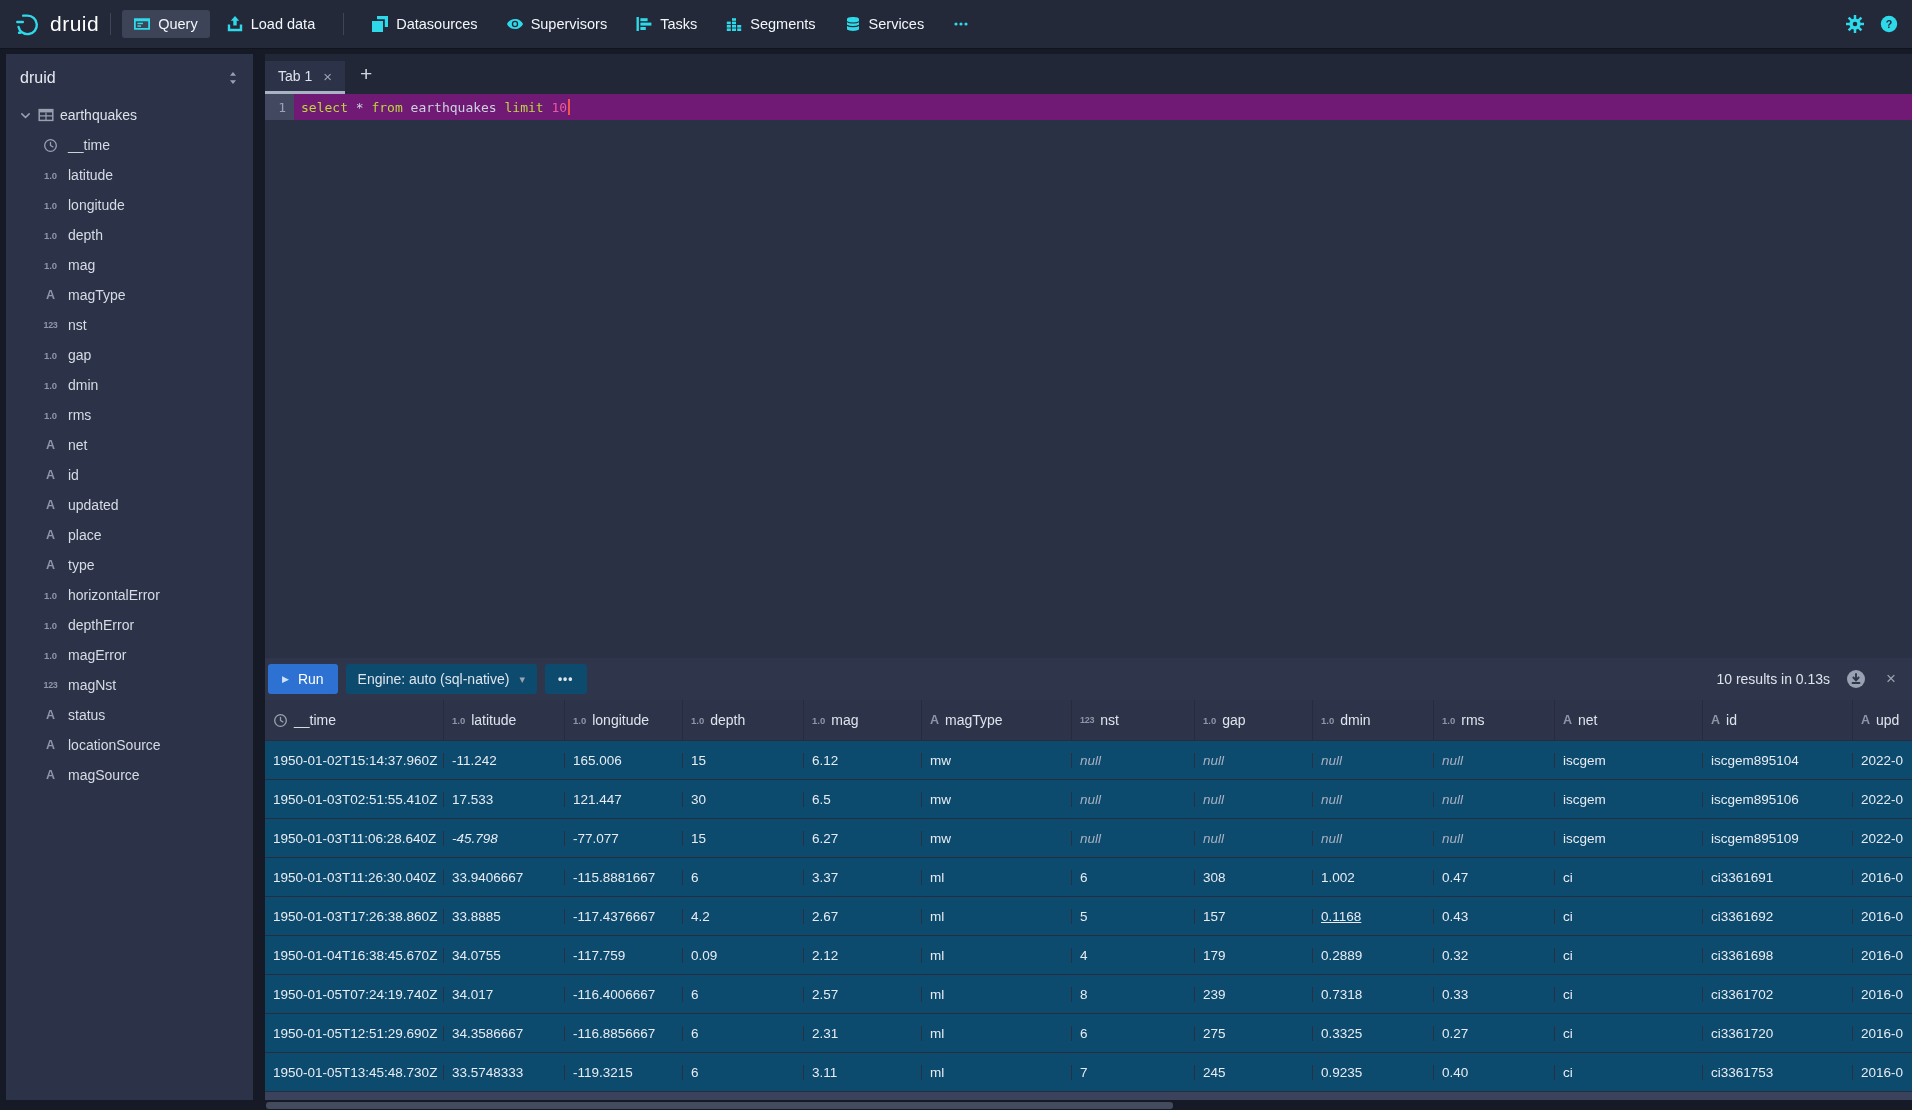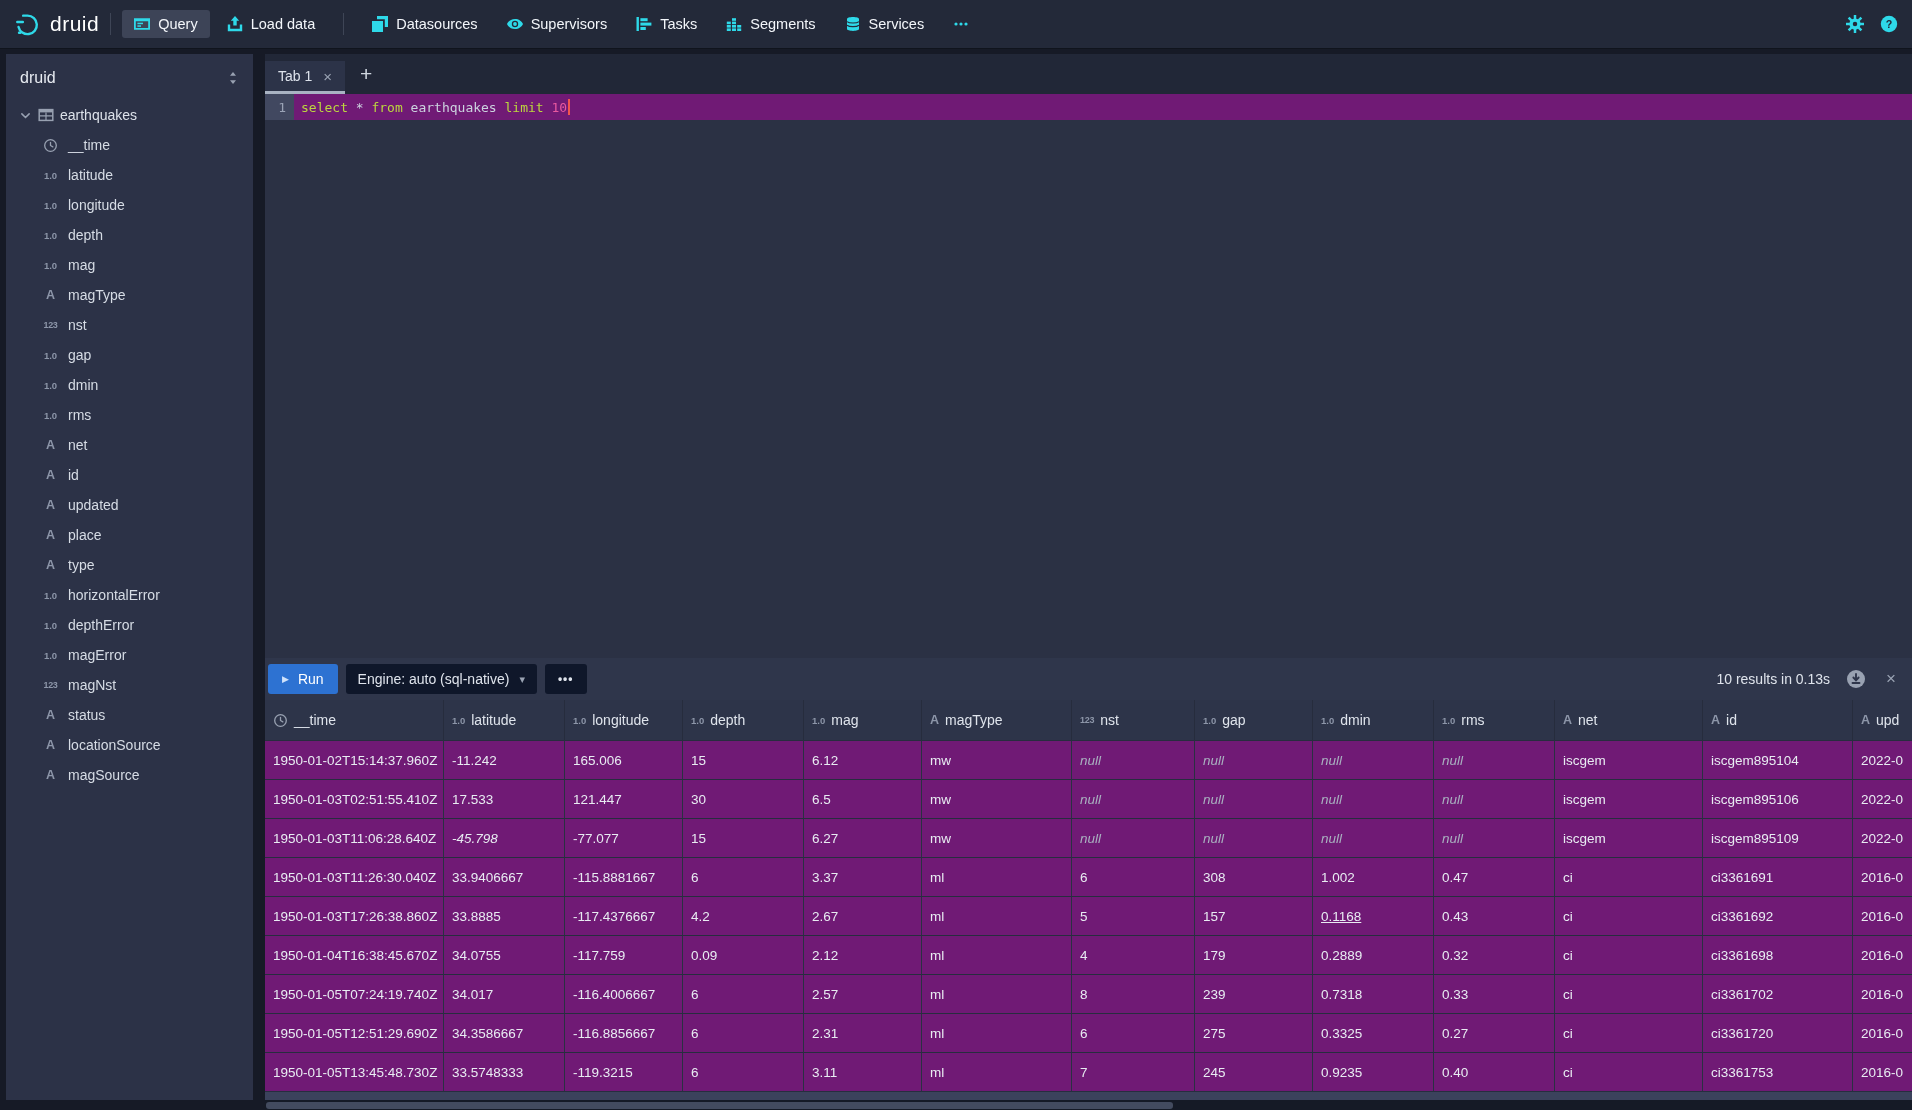--- a/index.html
+++ b/index.html
@@ -54,33 +54,33 @@
   .tok-plain { color:#ccd3df; }
   .tok-number { color:#e8599f; }
   .cursor { width:2px; height:16px; background:#f1564e; margin-left:1px; }
   .editor-rest { flex:1; }
 
   
   .runbar { height:42px; flex:0 0 auto; background:#2f364b; display:flex; align-items:center; gap:8px; padding:0 10px 0 3px; }
   .runbar button { font-family:"Liberation Sans",sans-serif; border:none; cursor:pointer; }
   .run-btn { height:30px; background:#2d72d2; border-radius:3px; color:#fff; font-size:14px; display:flex; align-items:center; gap:9px; padding:0 14px; }
   .play { font-size:9px; color:#cfe2fb; }
-  .engine-btn, .more-btn { height:30px; background:#0f172a; border-radius:3px; color:#dfe4ec; font-size:14px; display:flex; align-items:center; gap:10px; padding:0 12px; }
+  .engine-btn, .more-btn { height:30px; background:#0c4a6e; border-radius:3px; color:#dfe4ec; font-size:14px; display:flex; align-items:center; gap:10px; padding:0 12px; }
   .engine-caret { color:#9aa3b3; font-size:11px; }
   .more-btn { letter-spacing:1px; font-size:12px; font-weight:bold; padding:0 13px; }
   .spacer { flex:1; }
   .results-summary { color:#dfe4ec; font-size:14px; margin-right:8px; }
   .dl-btn { cursor:pointer; display:flex; margin-right:6px; }
   .close-btn { color:#9aa3b3; font-size:17px; cursor:pointer; padding:0 6px; }
 
   
   .results { flex:0 0 auto; display:flex; flex-direction:column; background:#2b3144; }
   .thead { display:flex; height:40px; background:#2d3449; }
   .th { display:flex; align-items:center; gap:6px; padding-left:8px; color:#dfe4ec; font-size:14px; border-right:1px solid #262c3d; overflow:hidden; white-space:nowrap; flex:0 0 auto; cursor:pointer; }
-  .tr { display:flex; height:39px; background:#701a75; border-top:1px solid #272d3f; }
+  .tr { display:flex; height:39px; background:#0c4a6e; border-top:1px solid #272d3f;align-items:center; }
   .td { display:flex; align-items:center; padding-left:8px; color:#e8ecf2; font-size:13.5px; border-right:1px solid #2a3042; overflow:hidden; white-space:nowrap; flex:0 0 auto; cursor:pointer; }
   .null-val { font-style:italic; color:#a9b1c0; }
   .partial-row { height:9px; background:#3b425c; border-top:1px solid #272d3f; }
   .hscroll { height:10px; background:#151a26; position:relative; }
   .hthumb { position:absolute; left:1px; top:2px; height:7px; width:907px; background:#434b5f; border-radius:3px; cursor:pointer; }
 </style>
 </head>
 <body>
 
 <div class="page">

